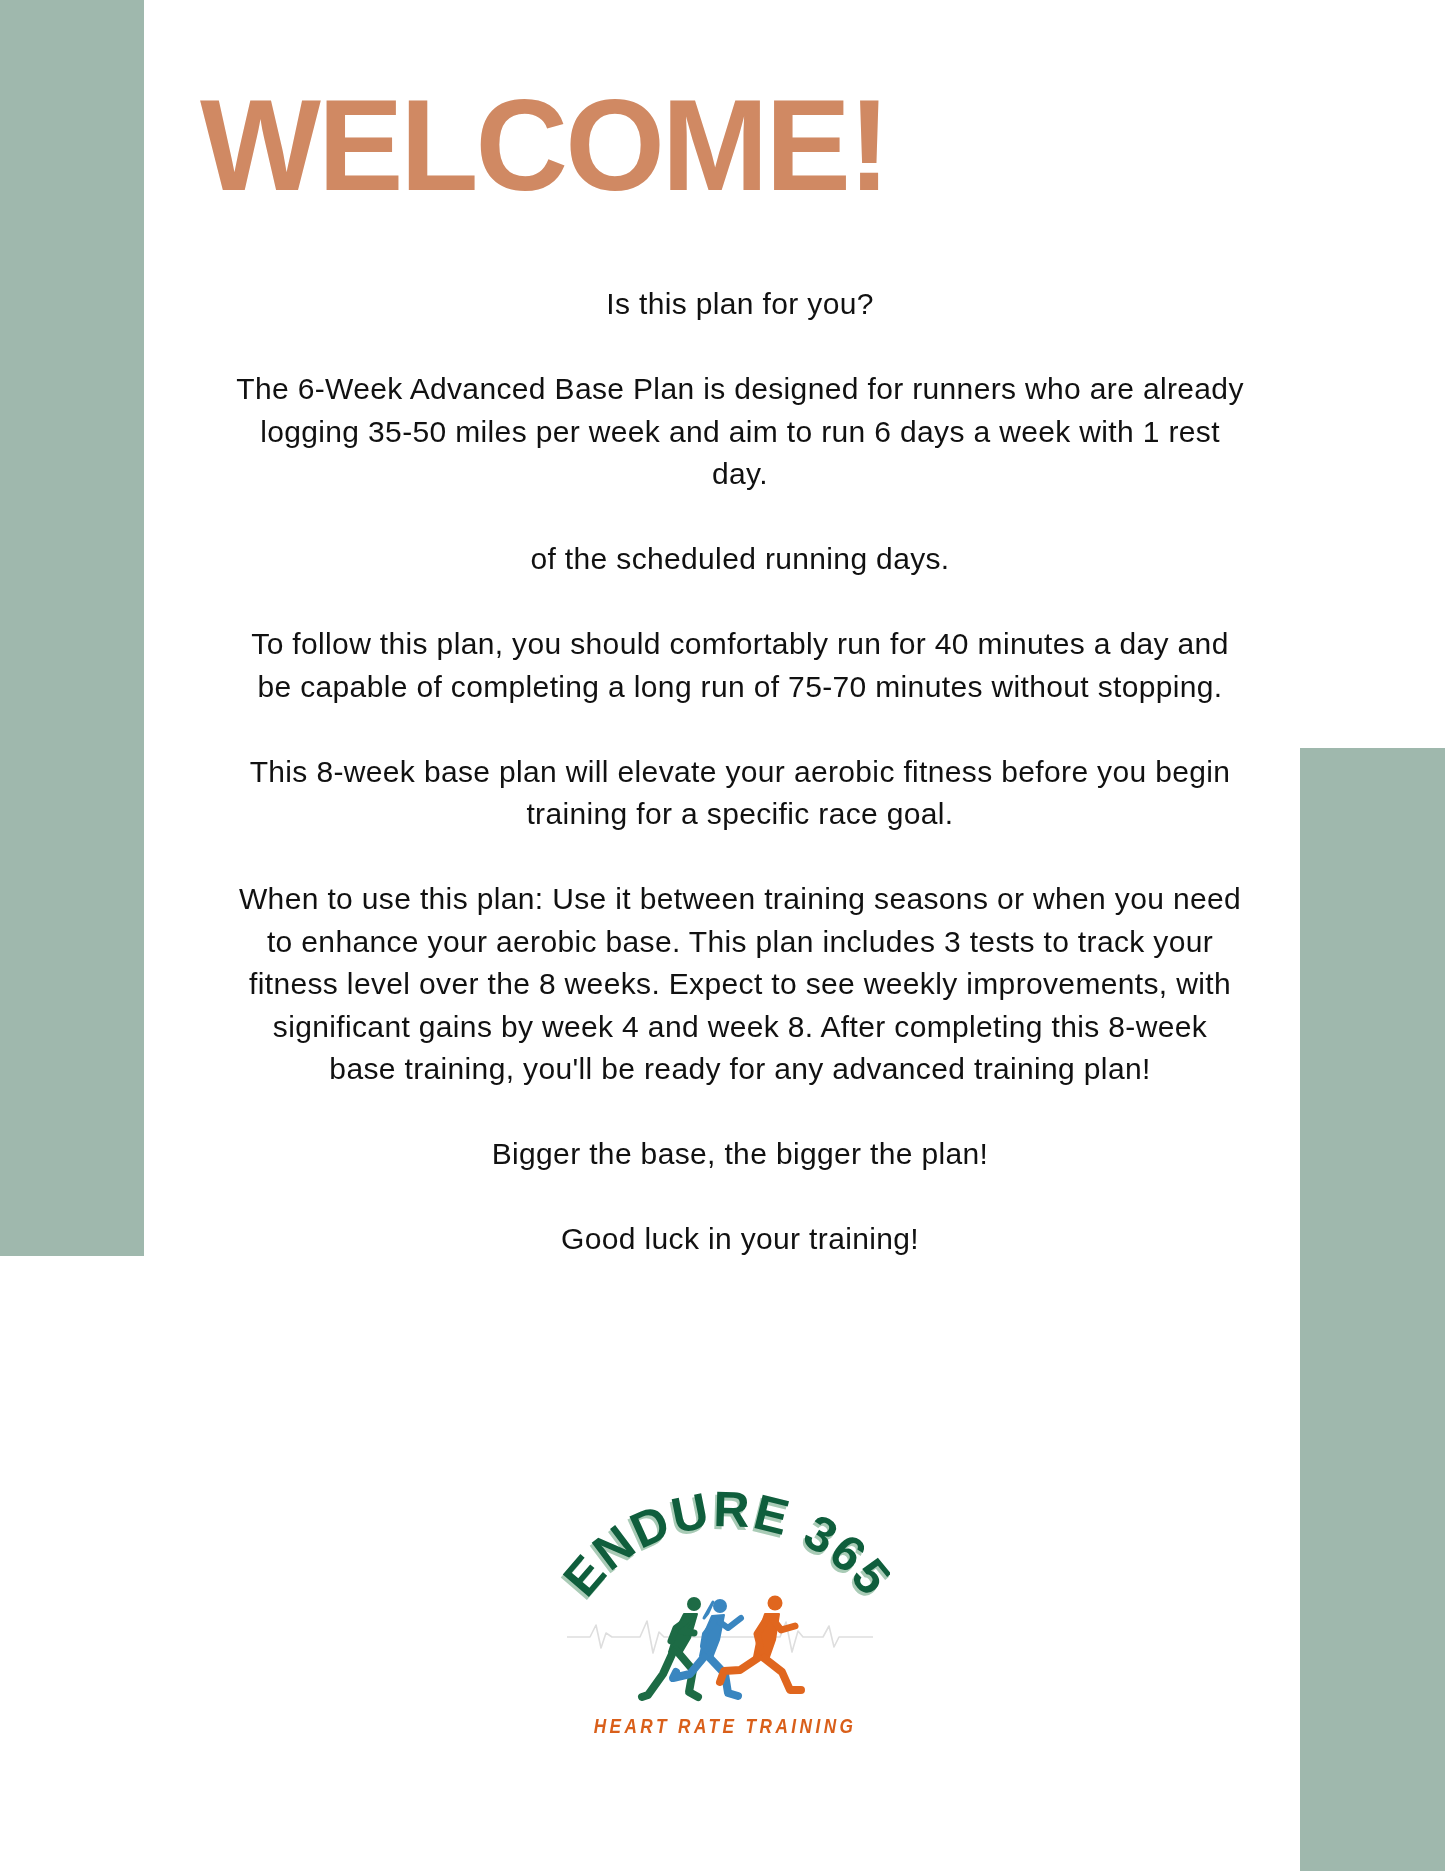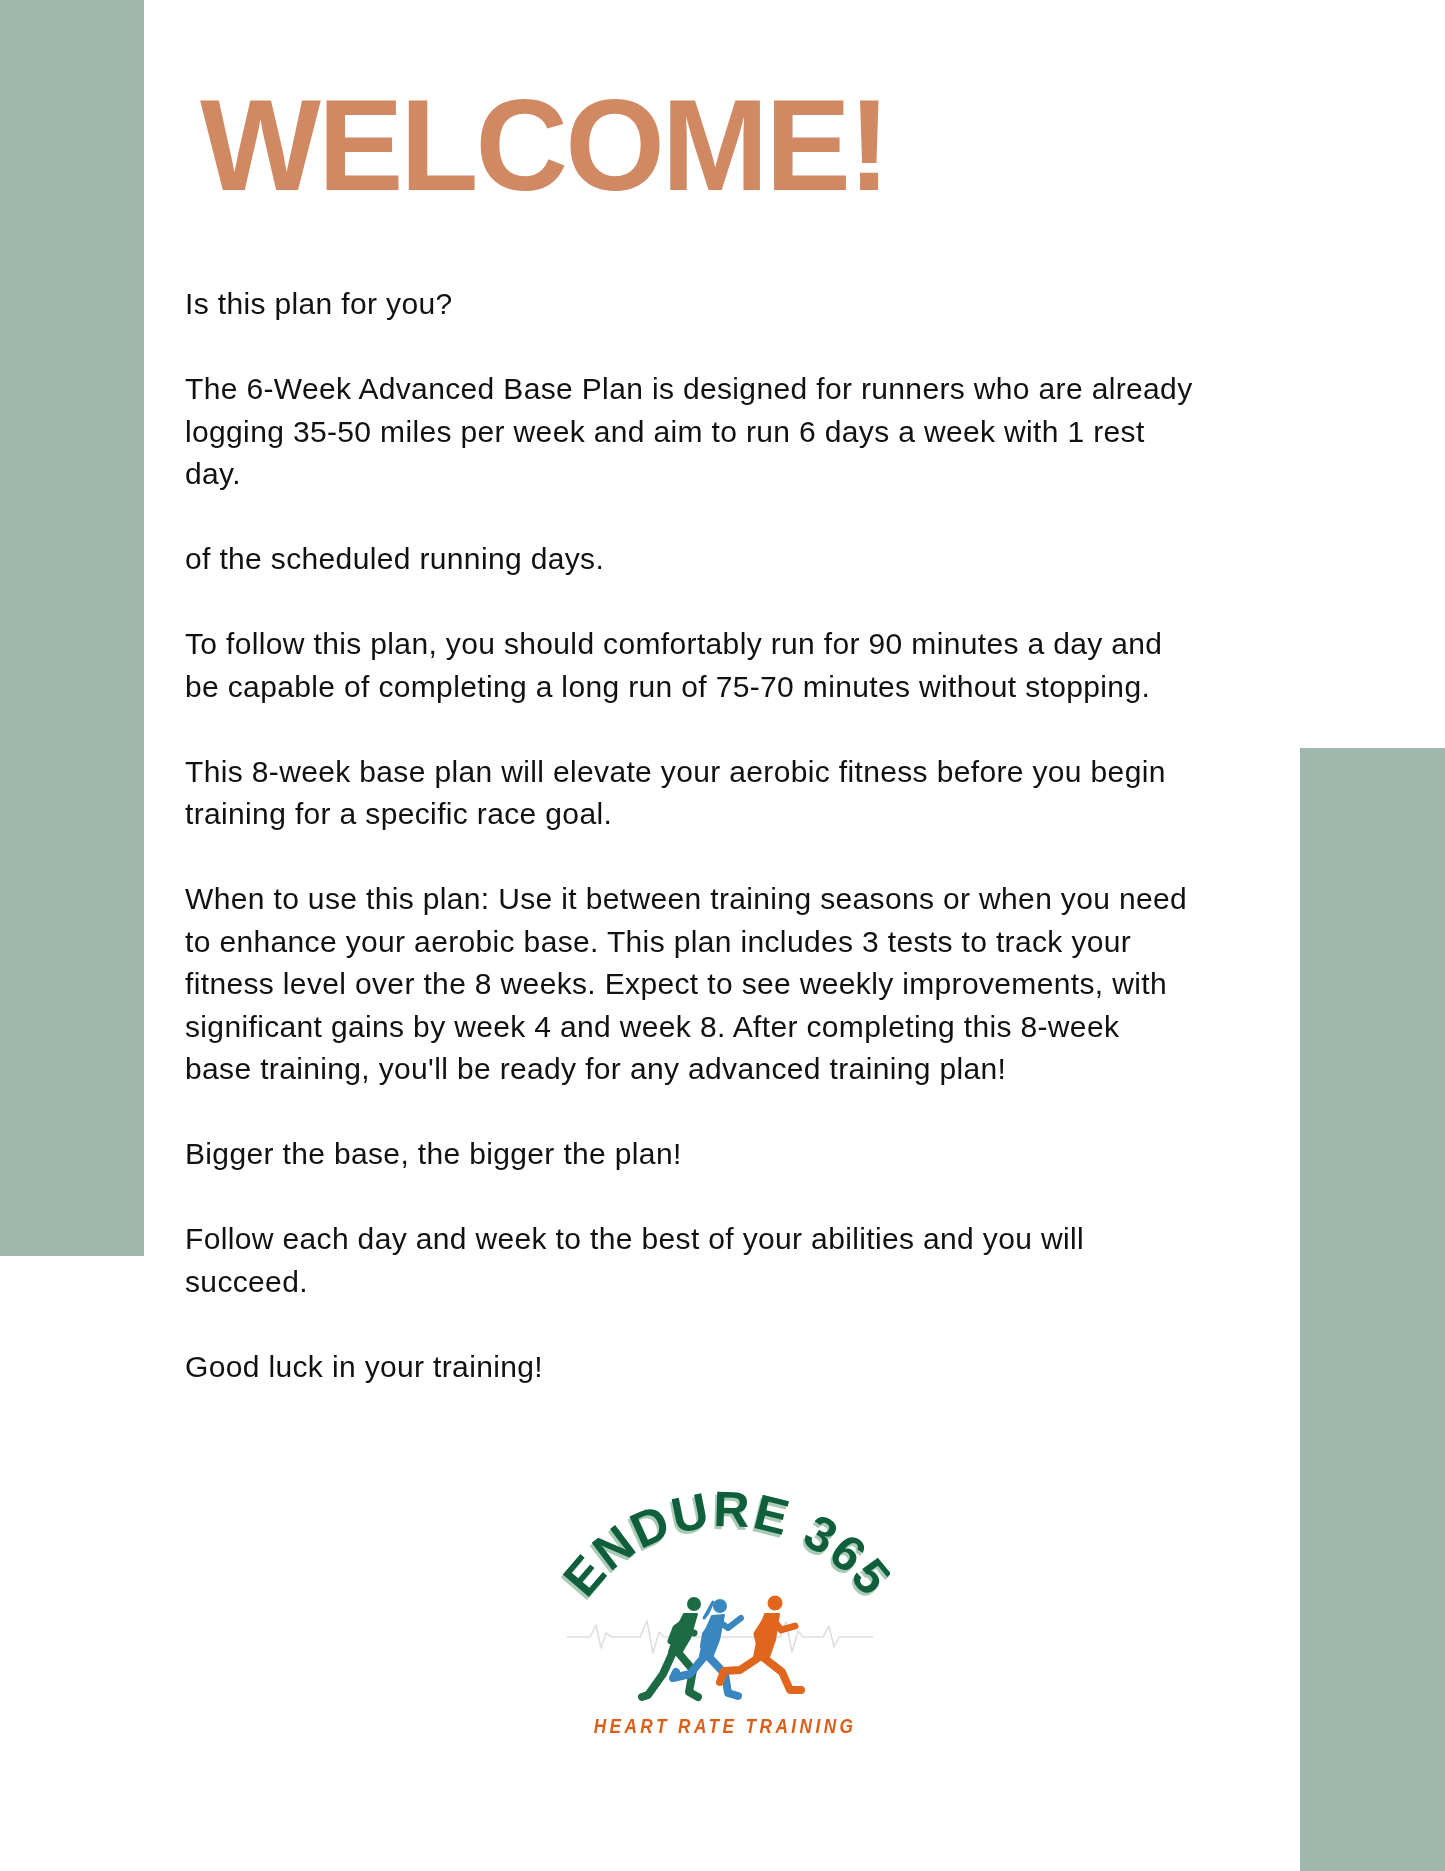--- a/index.html
+++ b/index.html
@@ -12,21 +12,21 @@
     font-family: "Liberation Sans", sans-serif; font-weight: bold;
     font-size: 130px; line-height: 130px; color: #d08963;
     white-space: nowrap; letter-spacing: -3px;
     transform: scaleX(0.985); transform-origin: left top;
   }
   .body {
     position: absolute; left: 185px; top: 283px; width: 1110px;
     font-family: "Liberation Sans", sans-serif; font-size: 30px;
     line-height: 42.5px; color: #111111; letter-spacing: 0.35px;
   }
-  .para { margin: 0 0 42.5px 0; }
+  .para { margin: 0 0 42.5px 0; text-align: center; }
   .para:last-child { margin-bottom: 0; }
   .line { display: block; white-space: nowrap; }
   .logo { position: absolute; left: 560px; top: 1490px; width: 330px; height: 260px; }
   .logo svg { display: block; }
 </style>
 </head>
 <body>
 
 <div class="bar bar-left"></div>
 <div class="bar bar-right"></div>
@@ -39,40 +39,36 @@
   </p>
   <p class="para">
     <span class="line">The 6-Week Advanced Base Plan is designed for runners who are already</span>
     <span class="line">logging 35-50 miles per week and aim to run 6 days a week with 1 rest</span>
     <span class="line">day.</span>
   </p>
   <p class="para">
     <span class="line">of the scheduled running days.</span>
   </p>
   <p class="para">
-    <span class="line">To follow this plan, you should comfortably run for 90 minutes a day and</span>
+    <span class="line">To follow this plan, you should comfortably run for 40 minutes a day and</span>
     <span class="line">be capable of completing a long run of 75-70 minutes without stopping.</span>
   </p>
   <p class="para">
     <span class="line">This 8-week base plan will elevate your aerobic fitness before you begin</span>
     <span class="line">training for a specific race goal.</span>
   </p>
   <p class="para">
     <span class="line">When to use this plan: Use it between training seasons or when you need</span>
     <span class="line">to enhance your aerobic base. This plan includes 3 tests to track your</span>
     <span class="line">fitness level over the 8 weeks. Expect to see weekly improvements, with</span>
     <span class="line">significant gains by week 4 and week 8. After completing this 8-week</span>
     <span class="line">base training, you'll be ready for any advanced training plan!</span>
   </p>
   <p class="para">
     <span class="line">Bigger the base, the bigger the plan!</span>
-  </p>
-  <p class="para">
-    <span class="line">Follow each day and week to the best of your abilities and you will</span>
-    <span class="line">succeed.</span>
   </p>
   <p class="para">
     <span class="line">Good luck in your training!</span>
   </p>
 </div>
 
 <div class="logo">
   <svg width="330" height="260" viewBox="560 1490 330 260" xmlns="http://www.w3.org/2000/svg">
     <defs>
       <path id="brandArc" d="M 580 1612 A 170 170 0 0 1 875 1612"></path>

